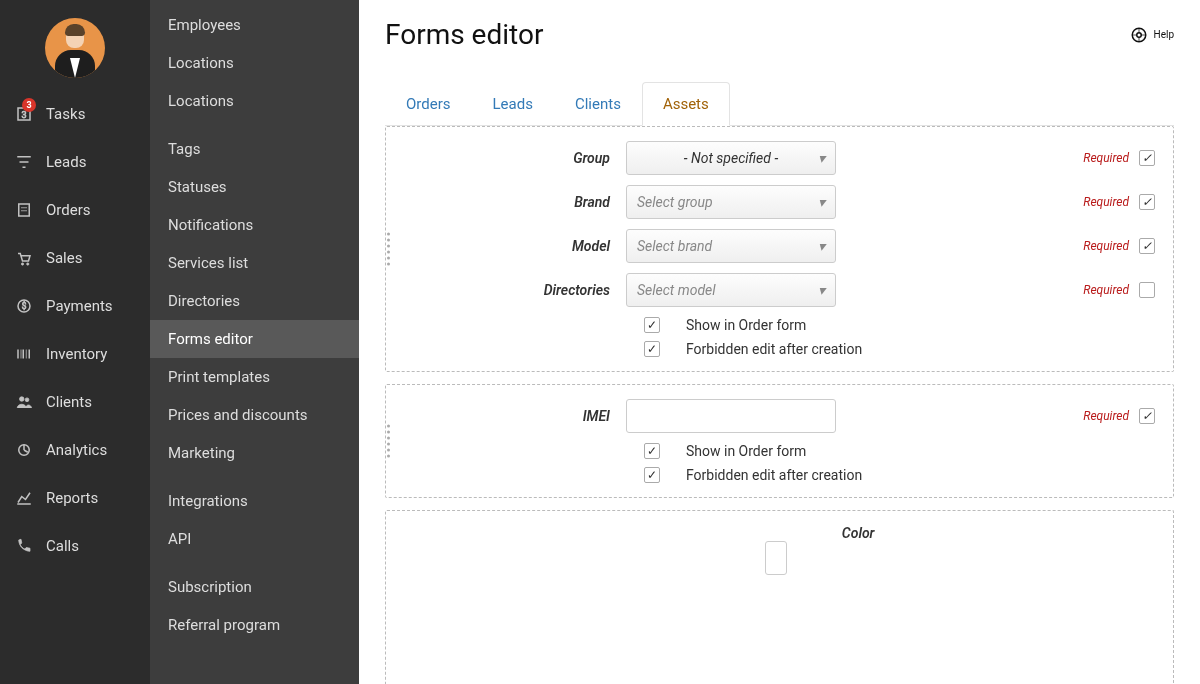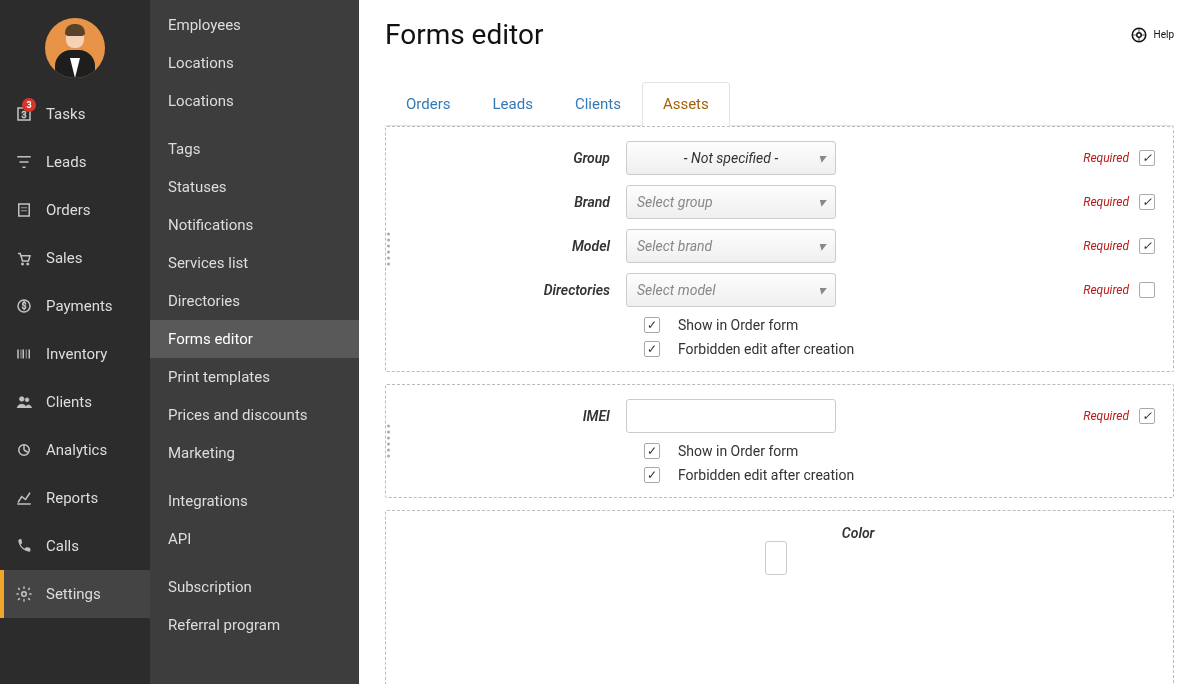--- a/index.html
+++ b/index.html
@@ -54,21 +54,21 @@
 .select-mock { background: linear-gradient(#fdfdfd,#efefef); cursor:pointer;}
 .select-mock .caret { margin-left:auto; color:#888;}
 .select-mock.center { justify-content: center; color:#333;}
 .select-mock.center .caret { position:absolute; right:10px;}
 .placeholder { color:#888; }
 
 .req { margin-left:auto; display:flex; align-items:center; gap:10px; color:#b91c1c; font-size:12px;}
 .chk { width:16px; height:16px; border:1px solid #aaa; border-radius:2px; background:#fff; display:inline-flex; align-items:center; justify-content:center; cursor:pointer;}
 .chk.checked::after { content:"✓"; font-size:12px; color:#333; line-height:1;}
 
-.subopt-row { display:flex; align-items:center; gap:18px; margin-bottom:8px; margin-left: 248px;}
+.subopt-row { display:flex; align-items:center; gap:26px; margin-bottom:8px; margin-left: 248px;}
 .subopt-row:last-child { margin-bottom:0;}
 </style>
 </head>
 <body>
 
 <div class="sidebar-primary">
   <div class="avatar">
     <div class="body"></div>
       <div class="collar"></div>
       <div class="head"></div>
@@ -162,29 +162,20 @@
       </span>
     <span>Reports</span>
   </div>
   <div class="nav-item">
     <span class="nav-icon">
         <svg viewBox="0 0 24 24">
           <path d="M5 4c0 8 7 15 15 15l0-4-5-1-2 2c-3-1-5-3-6-6l2-2-1-5z" fill="#ddd"></path>
         </svg>
       </span>
     <span>Calls</span>
-  </div>
-  <div class="nav-item active">
-    <span class="nav-icon">
-        <svg viewBox="0 0 24 24">
-          <circle cx="12" cy="12" r="3" fill="none" stroke="#ddd" stroke-width="2"></circle>
-          <path d="M12 2v3M12 19v3M4.2 4.2l2.1 2.1M17.7 17.7l2.1 2.1M2 12h3M19 12h3M4.2 19.8l2.1-2.1M17.7 6.3l2.1-2.1" stroke="#ddd" stroke-width="2"></path>
-        </svg>
-      </span>
-    <span>Settings</span>
   </div>
 </div>
 
 <div class="sidebar-secondary">
   <div class="sub-item">Employees</div>
   <div class="sub-item">Locations</div>
   <div class="sub-item">Locations</div>
   <div class="sub-gap"></div>
   <div class="sub-item">Tags</div>
   <div class="sub-item">Statuses</div>

